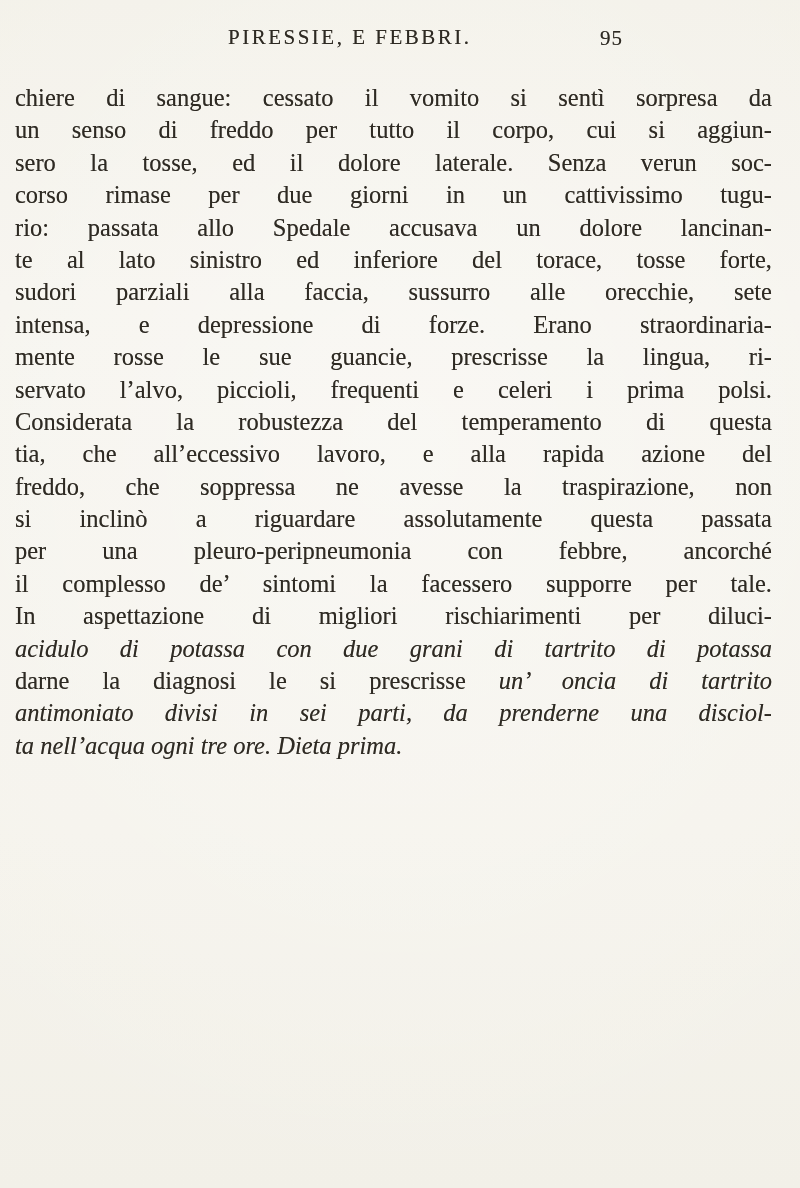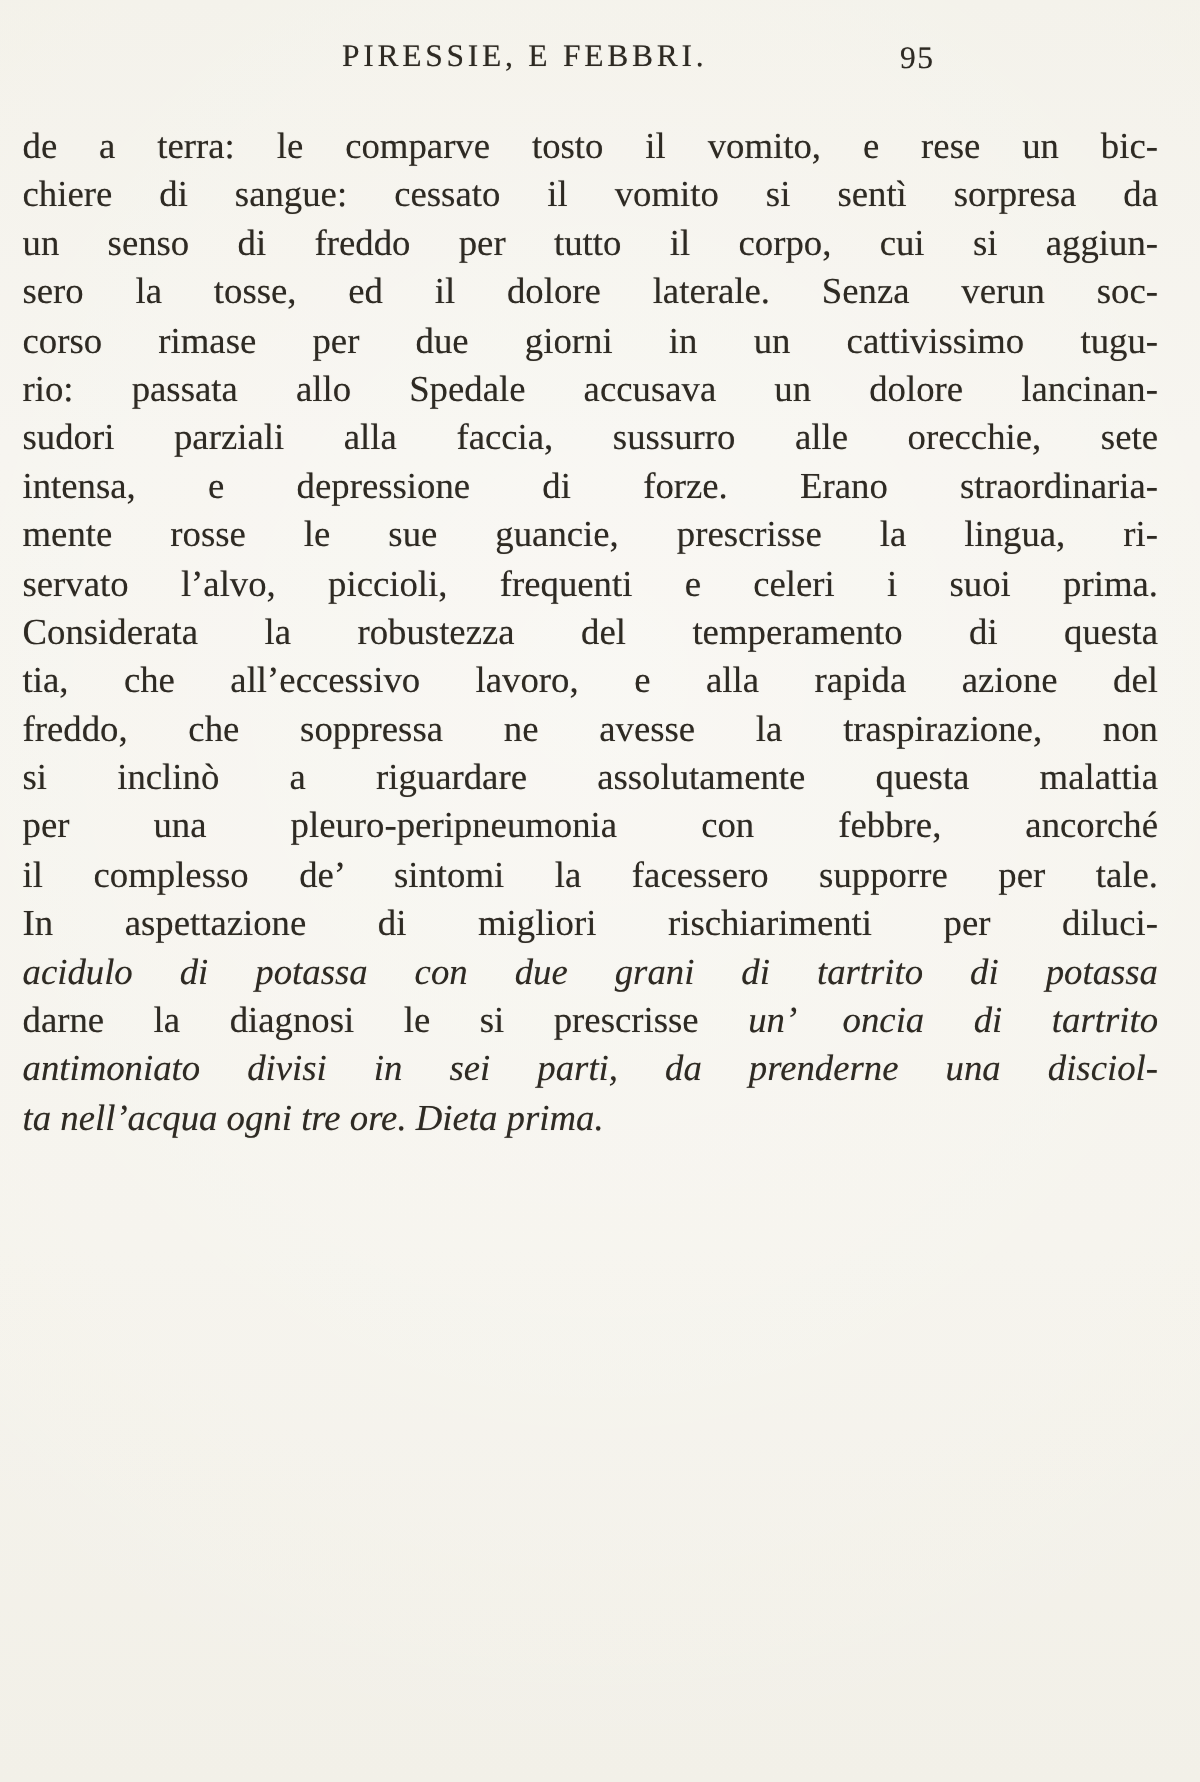--- a/index.html
+++ b/index.html
@@ -71,34 +71,34 @@
 <body>
 
 <div class="page">
 
   <div class="running-head">
     <span class="head-title">PIRESSIE, E FEBBRI.</span>
     <span class="head-pagenum">95</span>
   </div>
 
   <div class="body-text">
-      <div class="line"><span>de a terra: le comparve tosto il vomito, e rese un bic-</span></div>
       <div class="line"><span>chiere di sangue: cessato il vomito si sentì sorpresa da</span></div>
       <div class="line"><span>un senso di freddo per tutto il corpo, cui si aggiun-</span></div>
       <div class="line"><span>sero la tosse, ed il dolore laterale. Senza verun soc-</span></div>
       <div class="line"><span>corso rimase per due giorni in un cattivissimo tugu-</span></div>
       <div class="line"><span>rio: passata allo Spedale accusava un dolore lancinan-</span></div>
+      <div class="line"><span>te al lato sinistro ed inferiore del torace, tosse forte,</span></div>
       <div class="line"><span>sudori parziali alla faccia, sussurro alle orecchie, sete</span></div>
       <div class="line"><span>intensa, e depressione di forze. Erano straordinaria-</span></div>
       <div class="line"><span>mente rosse le sue guancie, prescrisse la lingua, ri-</span></div>
-      <div class="line"><span>servato l’alvo, piccioli, frequenti e celeri i suoi prima.</span></div>
+      <div class="line"><span>servato l’alvo, piccioli, frequenti e celeri i prima polsi.</span></div>
       <div class="line"><span>Considerata la robustezza del temperamento di questa</span></div>
       <div class="line"><span>tia, che all’eccessivo lavoro, e alla rapida azione del</span></div>
       <div class="line"><span>freddo, che soppressa ne avesse la traspirazione, non</span></div>
-      <div class="line"><span>si inclinò a riguardare assolutamente questa malattia</span></div>
+      <div class="line"><span>si inclinò a riguardare assolutamente questa passata</span></div>
       <div class="line"><span>per una pleuro-peripneumonia con febbre, ancorché</span></div>
       <div class="line"><span>il complesso de’ sintomi la facessero supporre per tale.</span></div>
       <div class="line"><span>In aspettazione di migliori rischiarimenti per diluci-</span></div>
       <div class="line"><span class="italic">acidulo di potassa con due grani di tartrito di potassa</span></div>
       <div class="line"><span>darne la diagnosi le si prescrisse </span><span class="italic">un’ oncia di tartrito</span></div>
       <div class="line"><span class="italic">antimoniato divisi in sei parti, da prenderne una disciol-</span></div>
       <div class="line no-justify"><span class="italic">ta nell’acqua ogni tre ore. Dieta prima.</span></div>
     </div>
 
 </div>

